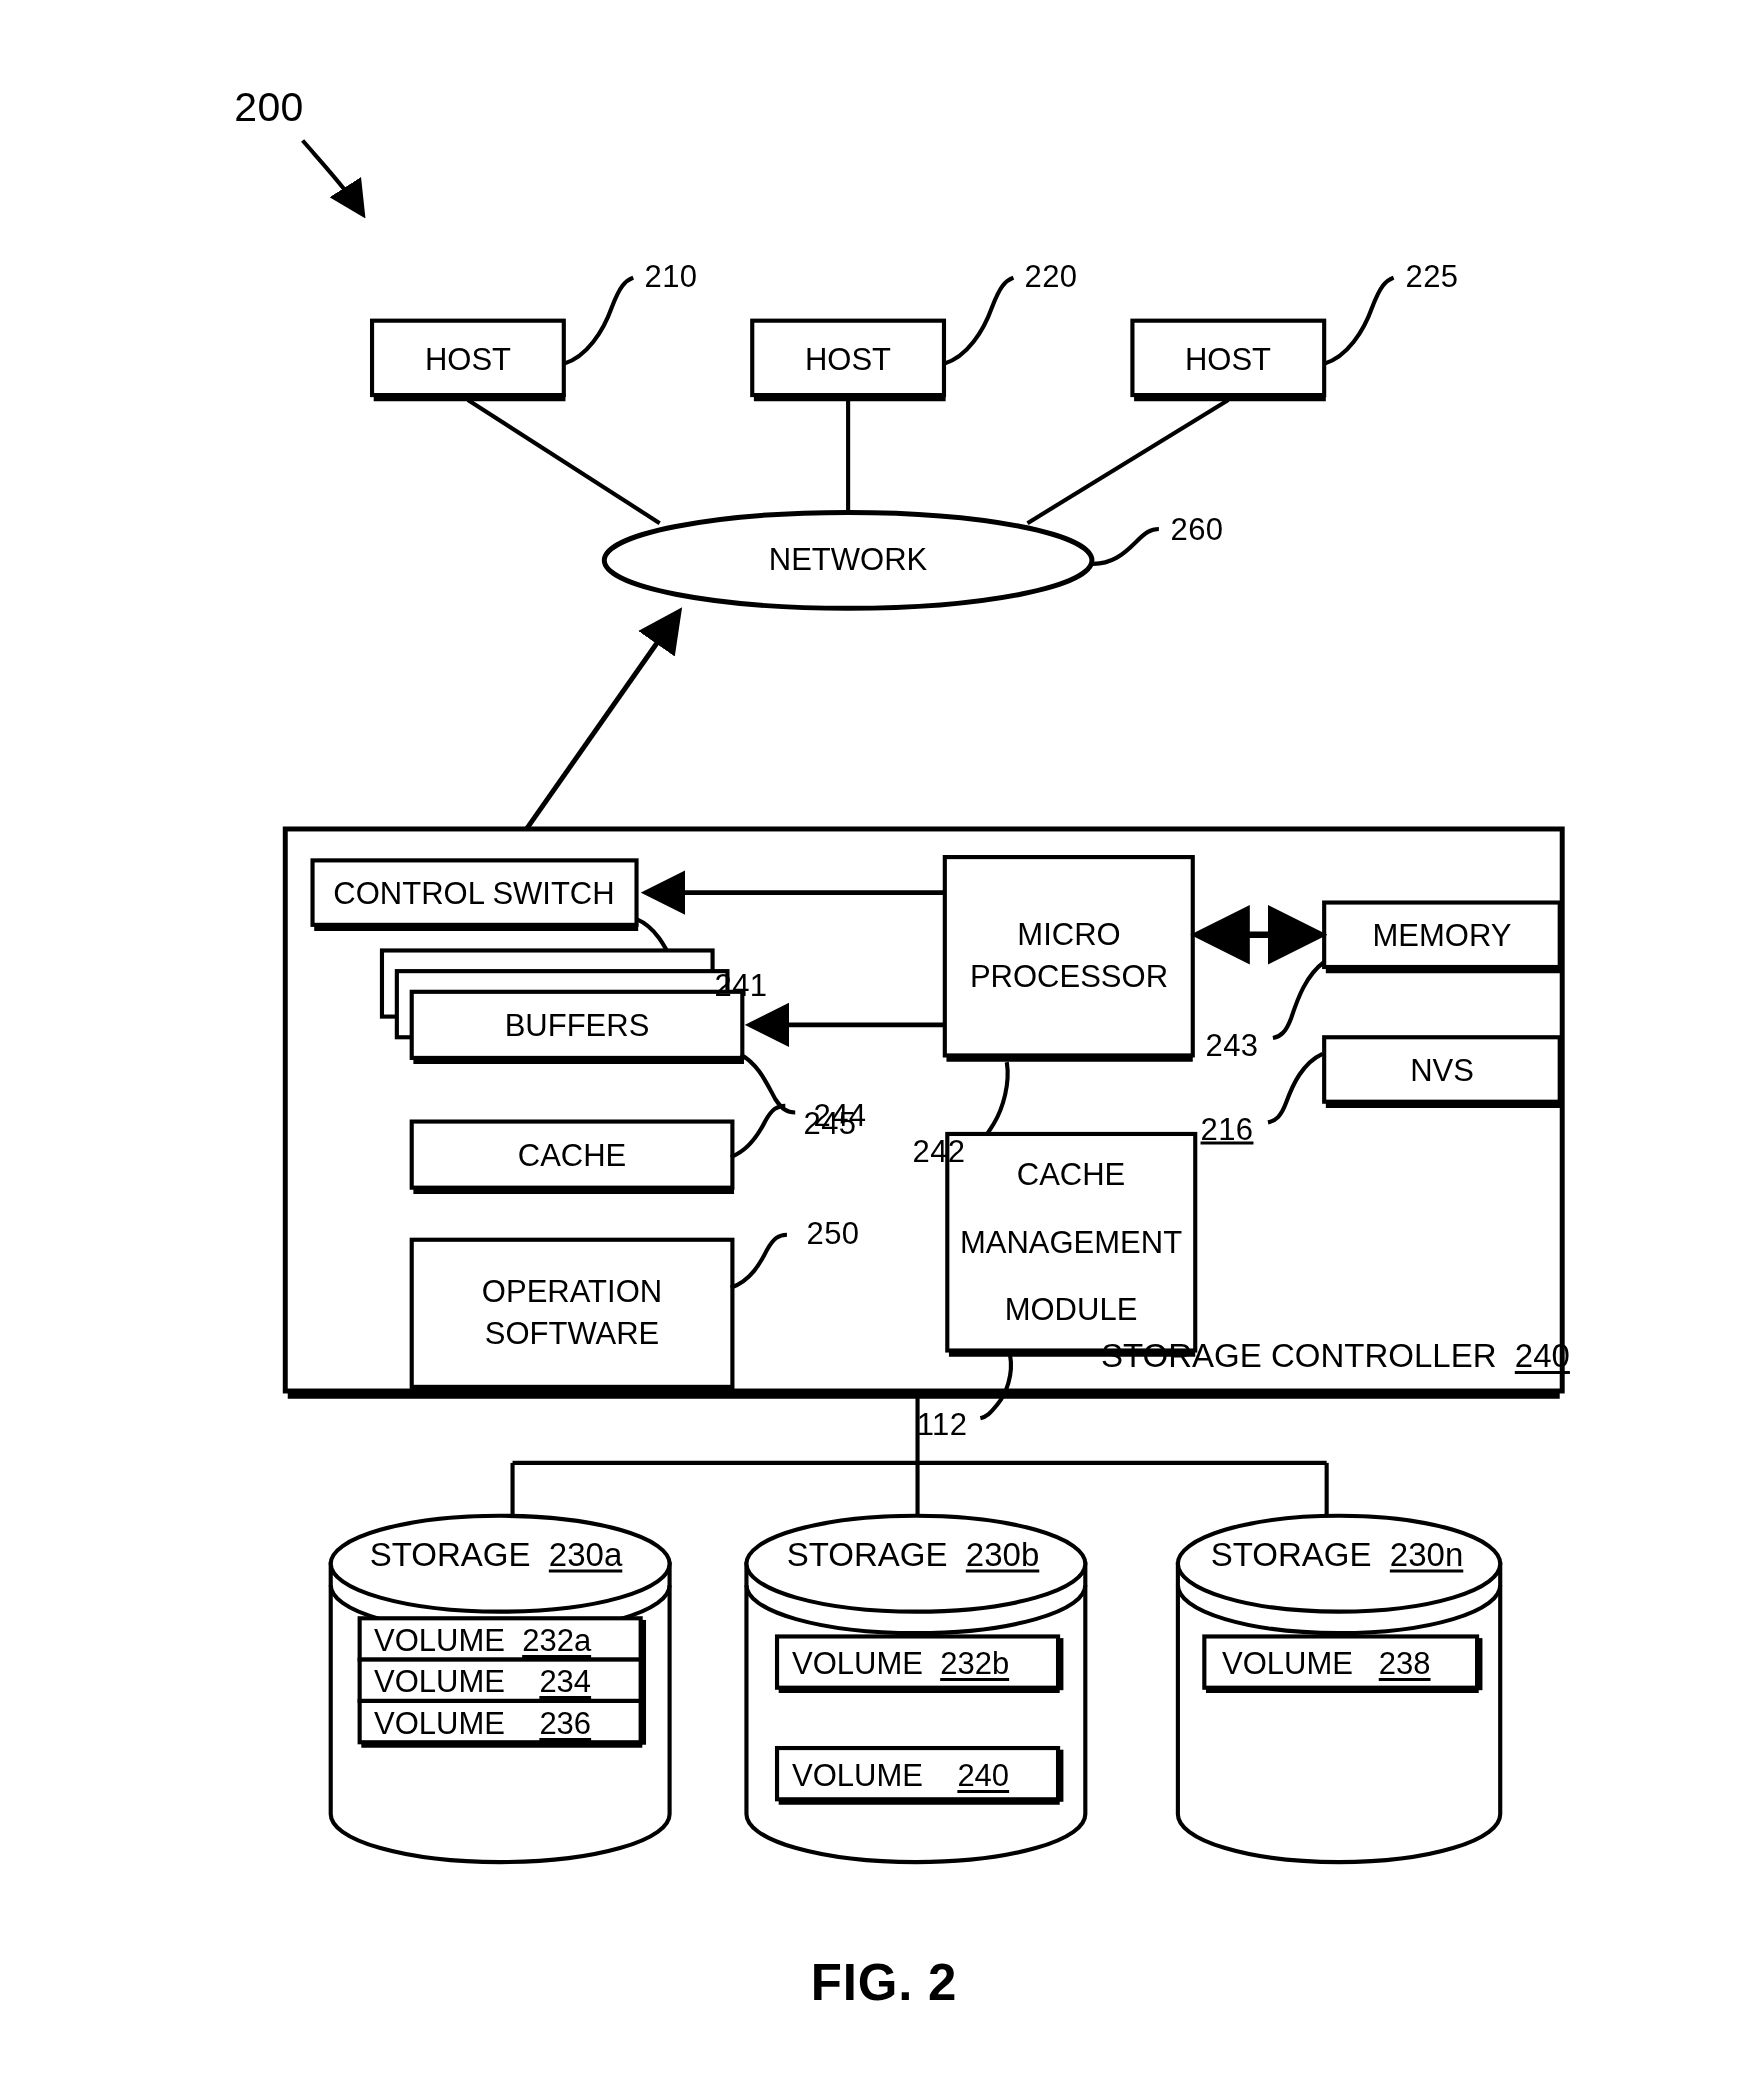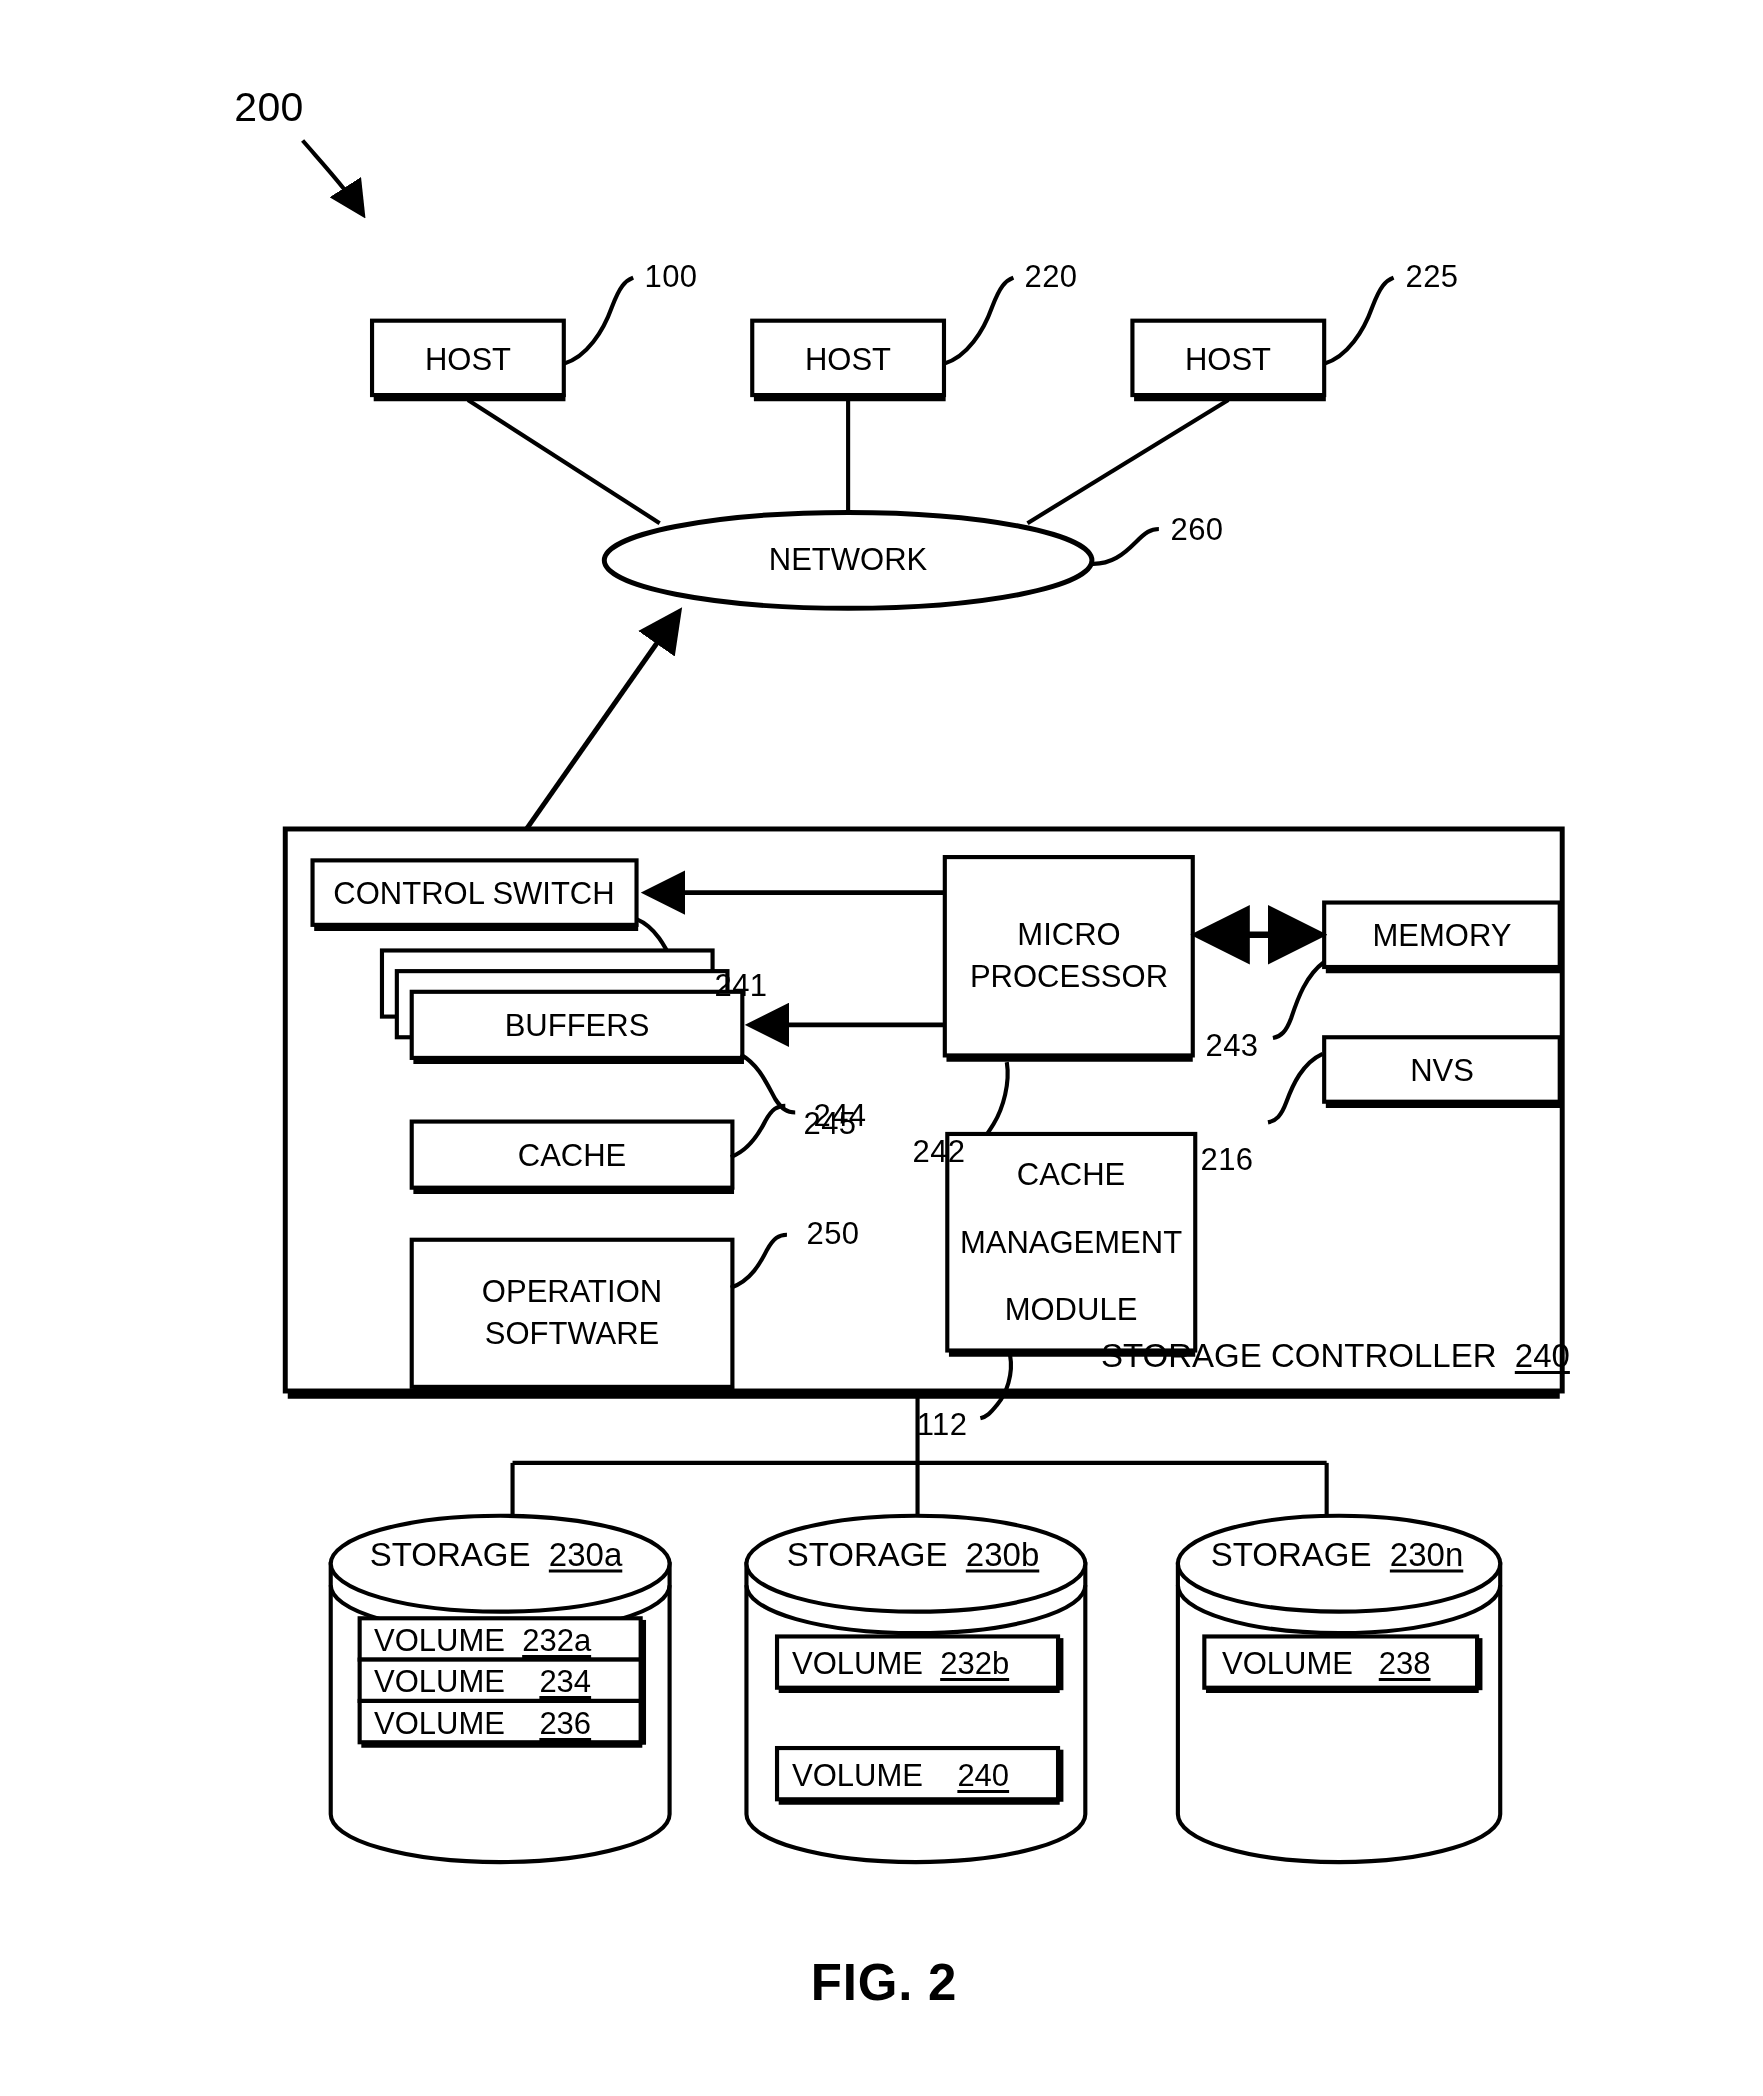--- a/index.html
+++ b/index.html
@@ -246,21 +246,21 @@
       <line x1="1790" y1="1982" x2="1790" y2="2045" stroke="#000" stroke-width="7"></line>
     </g>
   </svg>
 
   <div class="txt ref" style="left:269px; top:107px; transform:translate(-50%,-50%); font-size:41px;">200</div>
 
   <div class="txt boxlabel ctr" style="left:468px; top:359px;">HOST</div>
   <div class="txt boxlabel ctr" style="left:848px; top:359px;">HOST</div>
   <div class="txt boxlabel ctr" style="left:1228px; top:359px;">HOST</div>
 
-  <div class="txt ref ctr" style="left:671px; top:276px;">100</div>
+  <div class="txt ref ctr" style="left:671px; top:276px;">210</div>
   <div class="txt ref ctr" style="left:1051px; top:276px;">220</div>
   <div class="txt ref ctr" style="left:1432px; top:276px;">225</div>
 
   <div class="txt boxlabel ctr" style="left:848px; top:559px;text-align:right;">NETWORK</div>
   <div class="txt ref ctr" style="left:1197px; top:529px;">260</div>
 
   <div class="txt boxlabel ctr" style="left:474px; top:893px;">CONTROL SWITCH</div>
   <div class="txt ref ctr" style="left:741px; top:985px;">241</div>
 
   <div class="txt boxlabel ctr" style="left:577px; top:1025px;">BUFFERS</div>
@@ -278,21 +278,21 @@
   <div class="txt boxlabel ctr two-line" style="left:1069px; top:956px;">
     <span>MICRO</span><br>
     <span>PROCESSOR</span>
   </div>
   <div class="txt ref ctr" style="left:939px; top:1151px;">242</div>
 
   <div class="txt boxlabel ctr" style="left:1442px; top:935px;">MEMORY</div>
   <div class="txt ref ctr" style="left:1232px; top:1045px;">243</div>
 
   <div class="txt boxlabel ctr" style="left:1442px; top:1070px;">NVS</div>
-  <div class="txt ref ctr" style="left:1227px; top:1159px;">216</div>
+  <div class="txt ref ctr" style="left:1227px; top:1129px;text-decoration:underline;">216</div>
 
   <div class="txt boxlabel ctr" style="left:1071px; top:1174px; line-height:1.0;">CACHE</div>
   <div class="txt boxlabel ctr" style="left:1071px; top:1242px; line-height:1.0;">MANAGEMENT</div>
   <div class="txt boxlabel ctr" style="left:1071px; top:1309px; line-height:1.0;">MODULE</div>
   <div class="txt ref ctr" style="left:942px; top:1424px;">112</div>
 
   <div class="txt boxlabel" style="left:1101px; top:1339px; font-size:33px;">
     <span>STORAGE CONTROLLER</span><span>&nbsp;&nbsp;</span><span class="u">240</span>
   </div>
 

